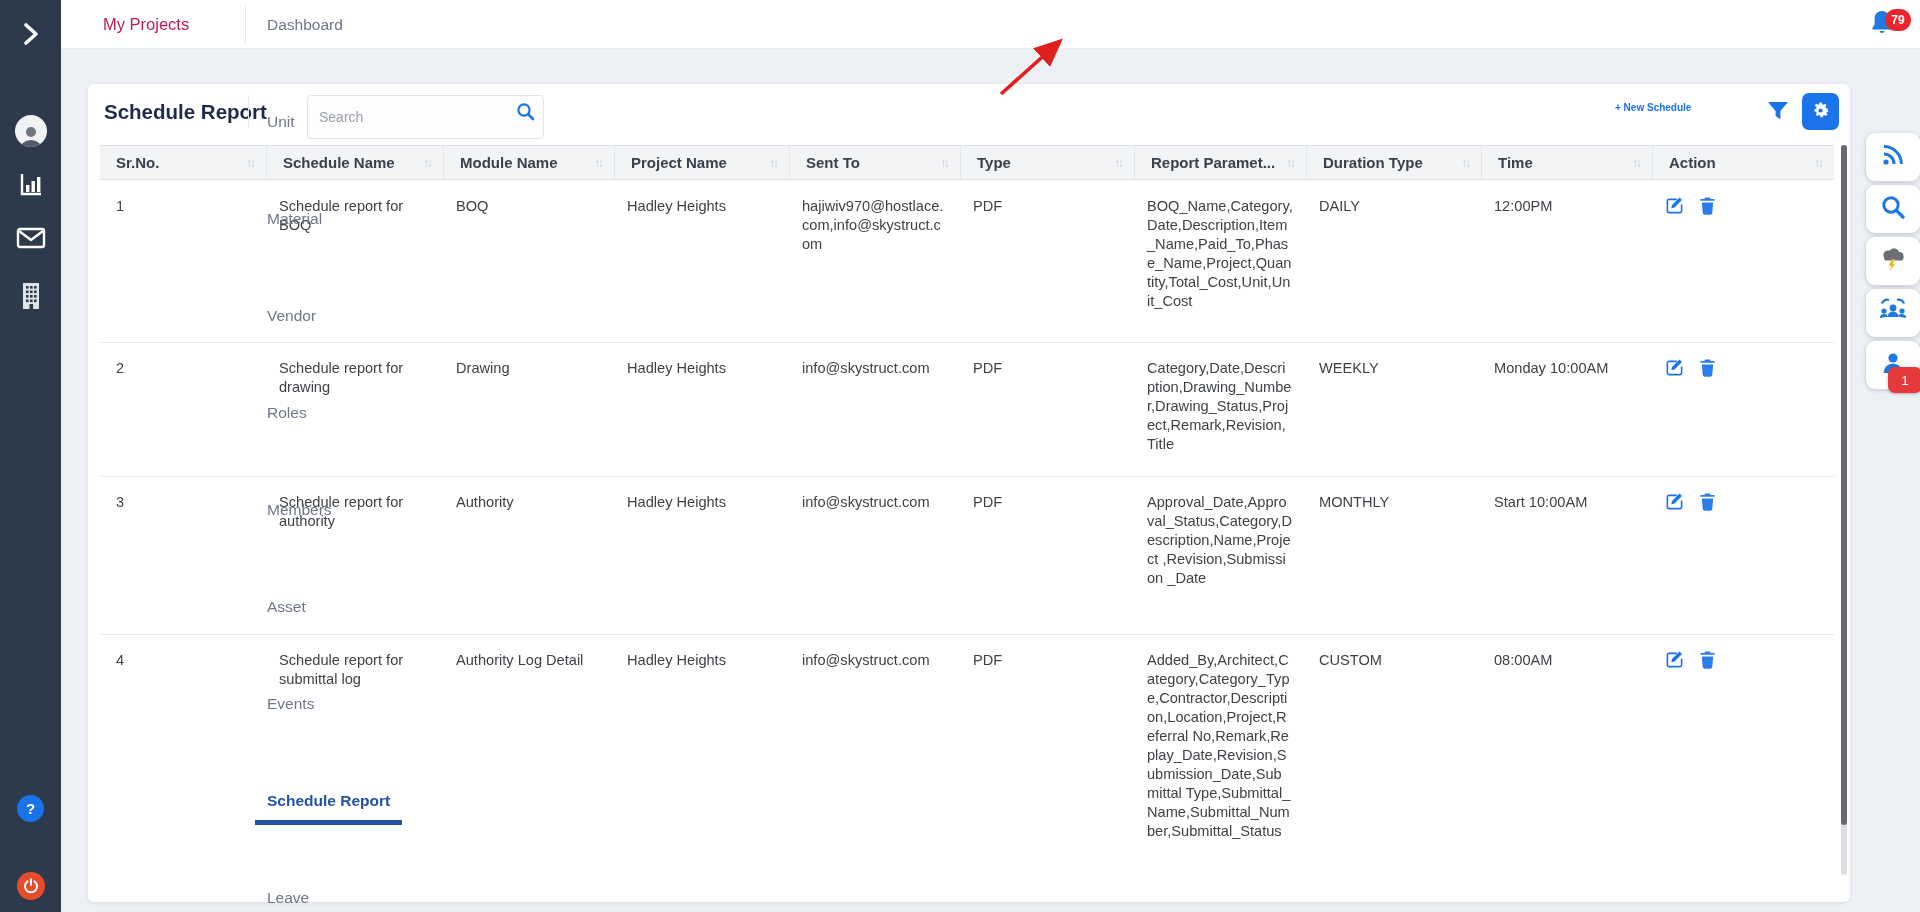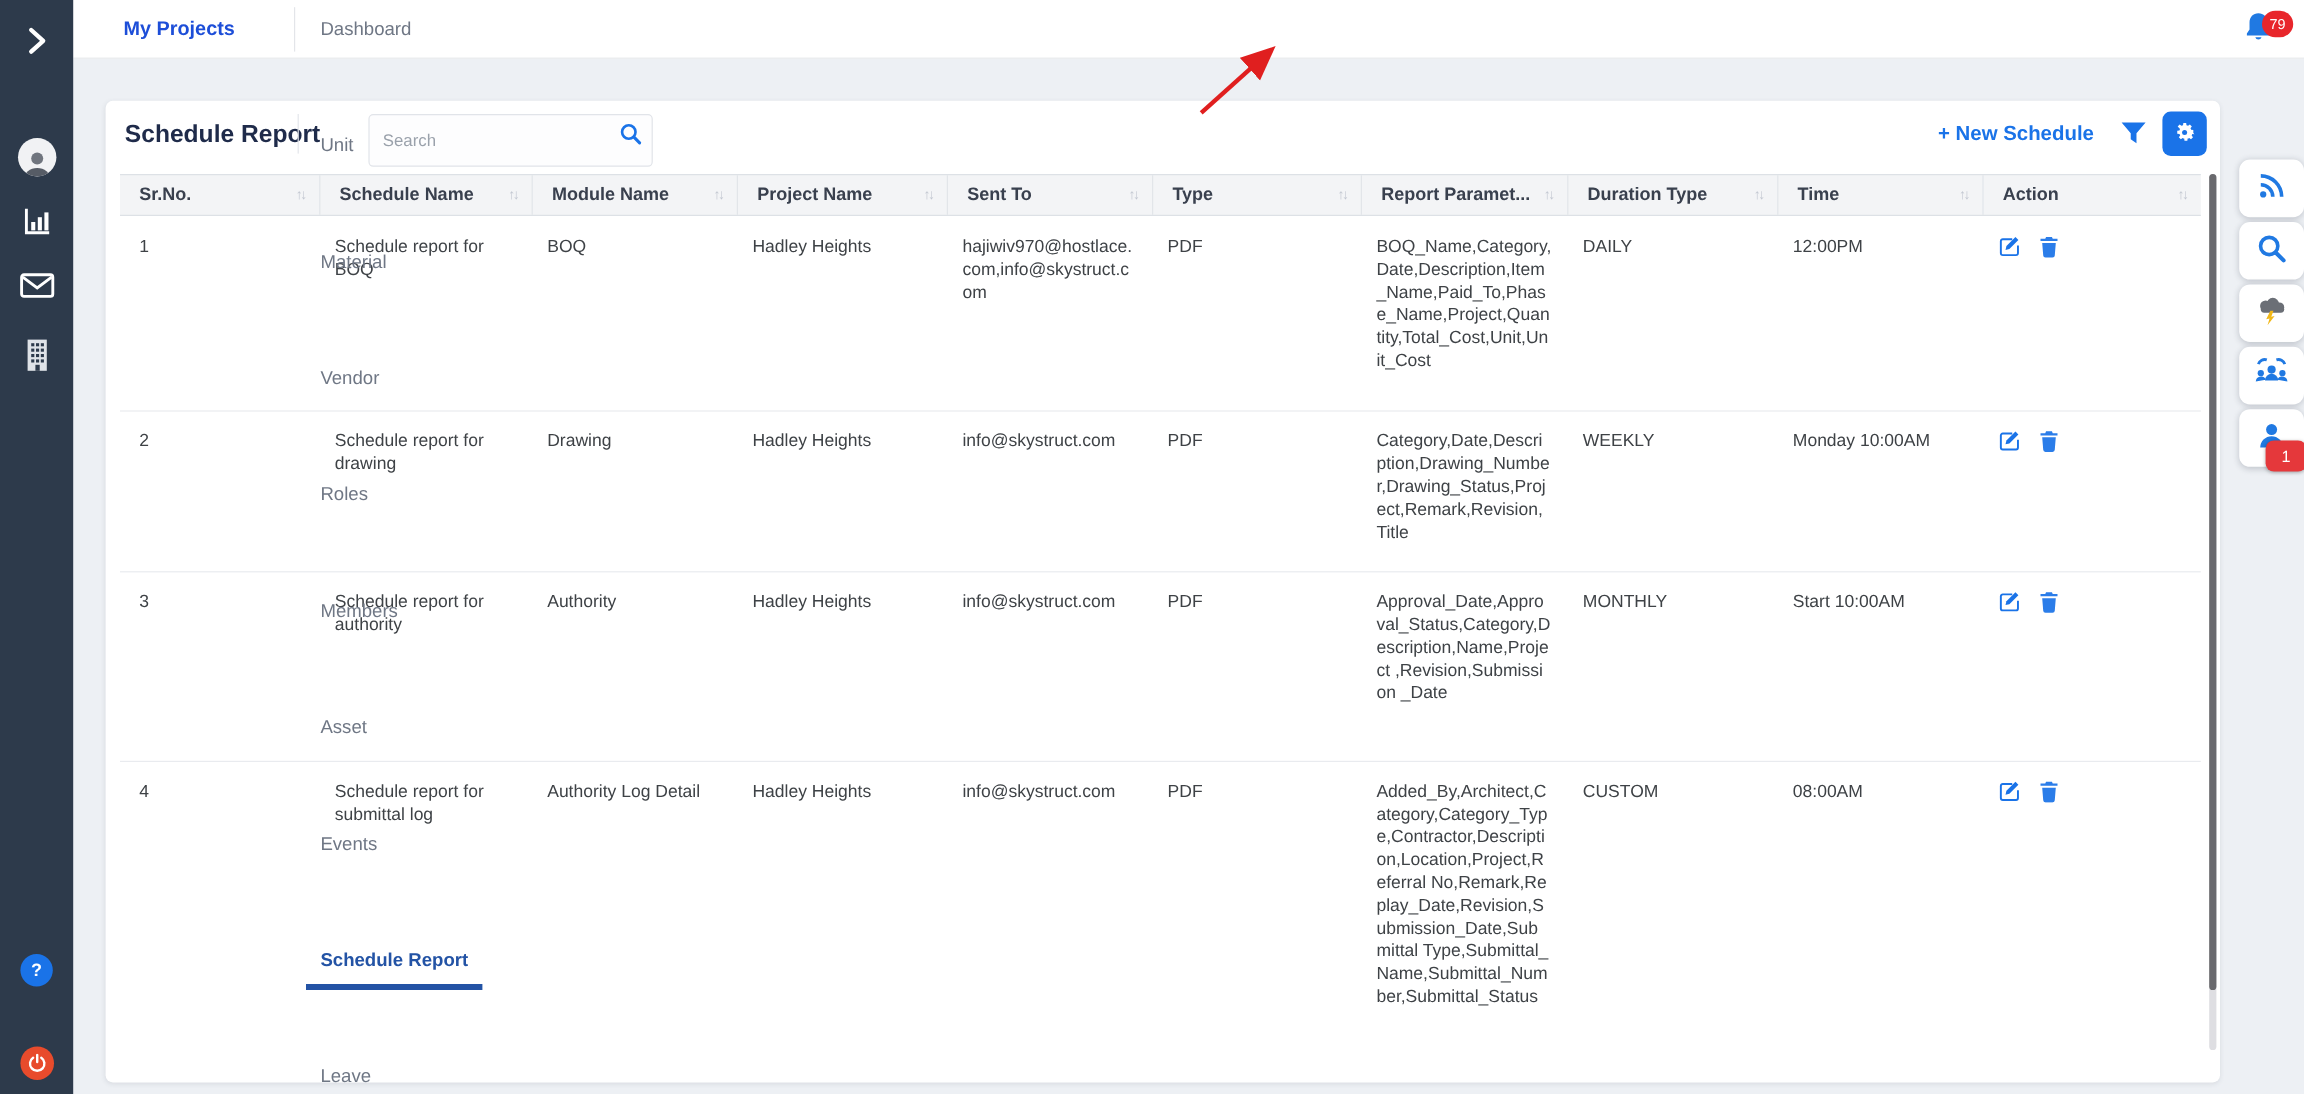--- a/index.html
+++ b/index.html
@@ -8,41 +8,41 @@
 
   
   #sidebar { position:absolute; left:0; top:0; width:61px; height:912px; background:#2d3a4b; z-index:30; }
   .sb-icon { position:absolute; left:0; width:61px; display:flex; justify-content:center; cursor:pointer; }
   .avatar-wrap { width:32px; height:32px; border-radius:50%; background:#f1f2f4; display:flex; align-items:flex-end; justify-content:center; overflow:hidden; }
   .help-circle { width:27px; height:27px; border-radius:50%; background:#1a73e8; color:#fff; font-weight:bold; font-size:15px; display:flex; align-items:center; justify-content:center; }
   .power-circle { width:28px; height:28px; border-radius:50%; background:#e84b2c; display:flex; align-items:center; justify-content:center; }
 
   
   #topbar { position:absolute; left:61px; top:0; width:1859px; height:49px; background:#fff; border-bottom:1px solid #e7e9ec; z-index:20; }
-  #brand { position:absolute; left:42px; top:15px; font-size:16.5px; font-weight:bold; color:#1d4ed8; }
+  #brand { position:absolute; left:42px; top:15px; font-size:16.5px; font-weight:normal; color:#be185d; }
   #brand-sep { position:absolute; left:184px; top:6px; width:1px; height:37px; background:#e3e5e9; }
   #tabs { position:absolute; left:206px; top:0; height:49px; display:flex; gap:48px;flex-direction:column; }
   .tab { height:49px; line-height:49px; font-size:15.5px; color:#6f7785; cursor:pointer; position:relative; white-space:nowrap; }
   .tab.active { color:#2353a5; font-weight:bold; }
   .tab.active::after { content:""; position:absolute; left:-12px; right:-12px; bottom:0; height:5px; background:#2353a5; }
   #bell { position:absolute; left:1808px; top:9px; cursor:pointer; }
-  #bell-badge { position:absolute; left:1824px; top:9px; min-width:26px; height:22px; border-radius:11px; background:#e8262b; color:#fff; font-size:12px; font-weight:normal; display:flex; align-items:center; justify-content:center; padding:0 4px; }
+  #bell-badge { position:absolute; left:1824px; top:9px; min-width:26px; height:22px; border-radius:11px; background:#e8262b; color:#fff; font-size:12px; font-weight:bold; display:flex; align-items:center; justify-content:center; padding:0 4px; }
 
   
   #arrow { position:absolute; left:985px; top:28px; z-index:40; pointer-events:none; }
 
   
   #card { position:absolute; left:88px; top:84px; width:1762px; height:818px; background:#fff; border-radius:6px; box-shadow:0 1px 4px rgba(40,50,70,.10); overflow:hidden; z-index:10; }
   #page-title { position:absolute; left:16px; top:16px; font-size:20.5px; font-weight:bold; color:#1f2b4a; }
   #title-sep { position:absolute; left:160px; top:11px; width:1px; height:33px; background:#e4e7eb; }
   #search-wrap { position:absolute; left:219px; top:11px; width:237px; height:44px; border:1px solid #e1e4e9; border-radius:4px; background:#fdfdfe; }
   #search-input { width:100%; height:100%; border:none; outline:none; background:transparent; padding:0 34px 0 11px; font-size:14px; color:#444; font-family:"Liberation Sans", sans-serif; }
   #search-input::placeholder { color:#9aa1ab; }
   #search-icon { position:absolute; right:8px; top:6px; cursor:pointer; }
-  #new-schedule { position:absolute; left:1527px; top:18px; font-size:17px; font-weight:600; color:#1a73e8; cursor:pointer; text-decoration:none; }
+  #new-schedule { position:absolute; left:1527px; top:18px; font-size:10px; font-weight:600; color:#1a73e8; cursor:pointer; text-decoration:none; }
   #filter-icon { position:absolute; left:1678px; top:15px; cursor:pointer; }
   #gear-btn { position:absolute; left:1714px; top:9px; width:37px; height:37px; border-radius:7px; background:#1a73e8; border:none; display:flex; align-items:center; justify-content:center; cursor:pointer; }
 
   
   .grid { display:grid; grid-template-columns:167px 177px 171px 175px 171px 174px 172px 175px 171px 181px; }
   #thead { position:absolute; left:12px; top:61px; width:1734px; height:35px; background:#f3f4f6; border-top:1px solid #dde1e6; border-bottom:1px solid #dde1e6; }
   .th { display:flex; align-items:center; justify-content:space-between; padding:0 12px 0 16px; font-size:15px; font-weight:bold; color:#39404e; border-right:1px solid #e2e5e9; cursor:pointer; overflow:hidden; white-space:nowrap; }
   .th:last-child { border-right:none; }
   .sort { color:#c2c7d1; font-size:11.5px; letter-spacing:-2px; padding-left:6px; }
   #tbody { position:absolute; left:12px; top:97px; width:1734px; }

